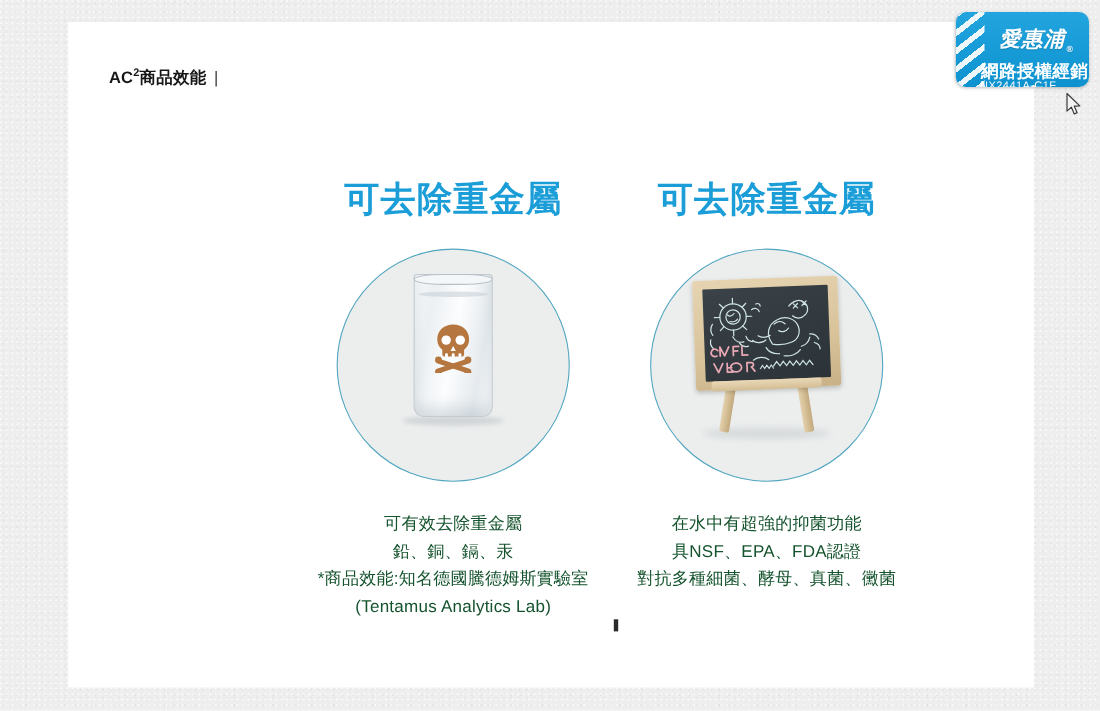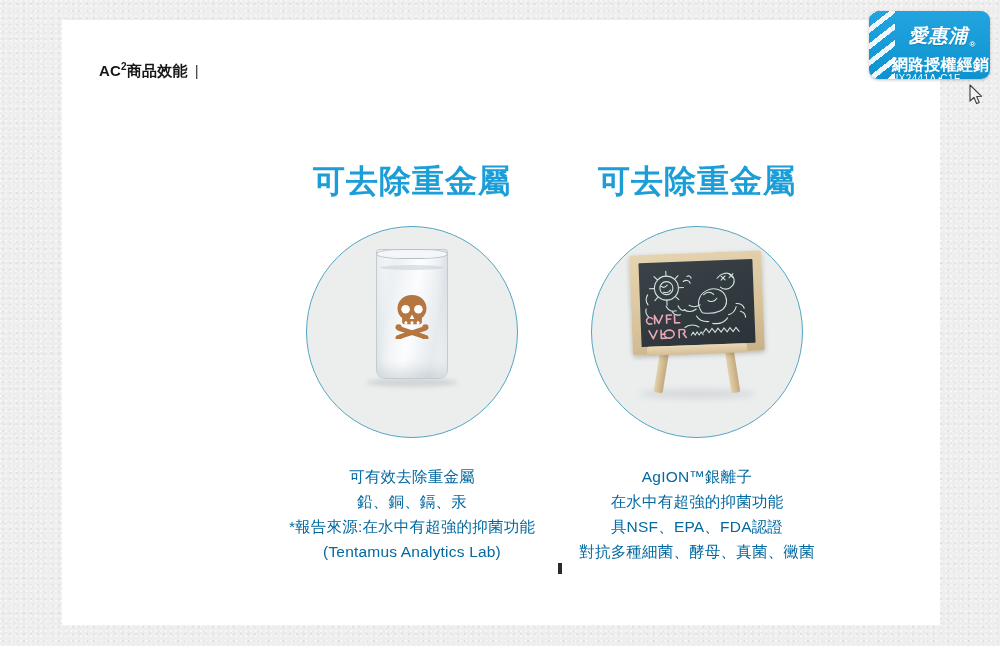--- a/index.html
+++ b/index.html
@@ -253,21 +253,21 @@
     border-radius: 50%;
     background: rgba(150,158,165,0.25);
     filter: blur(3px);
   }
 
   
   .feature-caption {
     margin-top: 26px;
     font-size: 15.5px;
     line-height: 25px;
-    color: #0369a1;
+    color: #14532d;
     letter-spacing: 0.2px;
   }
   .feature-caption div {
     white-space: nowrap;
   }
 
   
   #caret-artifact {
     position: absolute;
     left: 496px;
@@ -326,21 +326,21 @@
             <circle cx="33.4" cy="34.3" r="3.1"></circle>
               <circle cx="33.4" cy="45.1" r="3.1"></circle>
           </g>
         </svg>
       </div>
     </div>
 
     <div class="feature-caption">
       <div>可有效去除重金屬</div>
       <div>鉛、銅、鎘、汞</div>
-      <div>*報告來源:在水中有超強的抑菌功能</div>
+      <div>*商品效能:知名德國騰德姆斯實驗室</div>
       <div>(Tentamus Analytics Lab)</div>
     </div>
   </div>
 
   <div class="feature-col" id="feature-col-right">
 
     <div class="feature-heading">可去除重金屬</div>
 
     <div class="feature-circle">
       <div class="easel-wrap">
@@ -376,21 +376,20 @@
                 <path d="M50 74l2-3 2 3 2-3 2 3M58 74l2-3 2 3"></path>
               </g>
             </svg>
           </div>
         </div>
         <div class="easel-tray"></div>
       </div>
     </div>
 
     <div class="feature-caption">
-      <div>AgION™銀離子</div>
       <div>在水中有超強的抑菌功能</div>
       <div>具NSF、EPA、FDA認證</div>
       <div>對抗多種細菌、酵母、真菌、黴菌</div>
     </div>
   </div>
 
   <div id="caret-artifact"></div>
 </div>
 
 <div id="dealer-badge">

